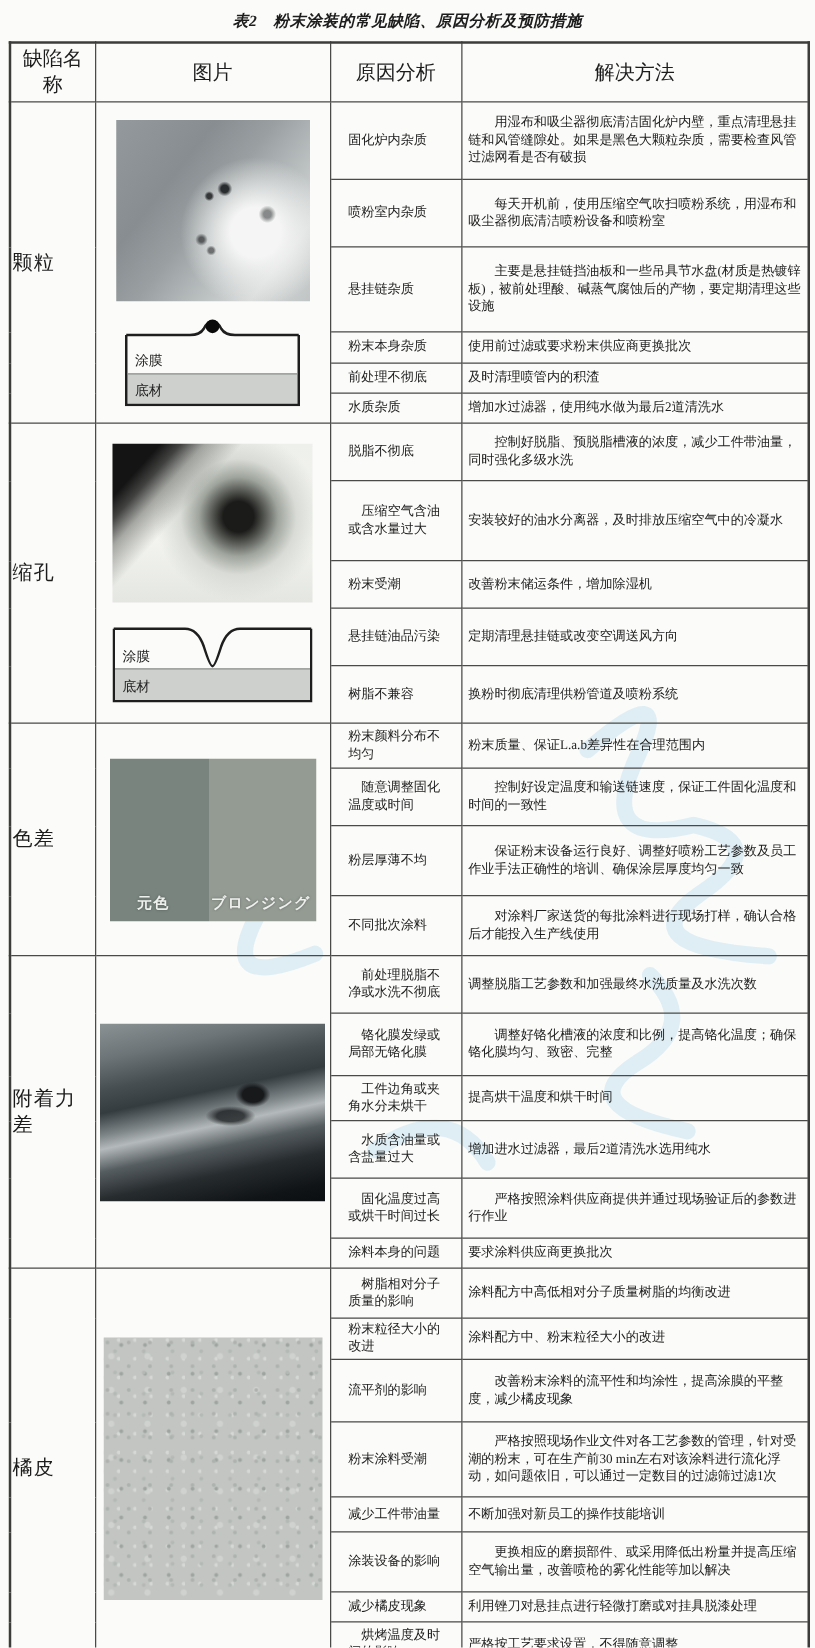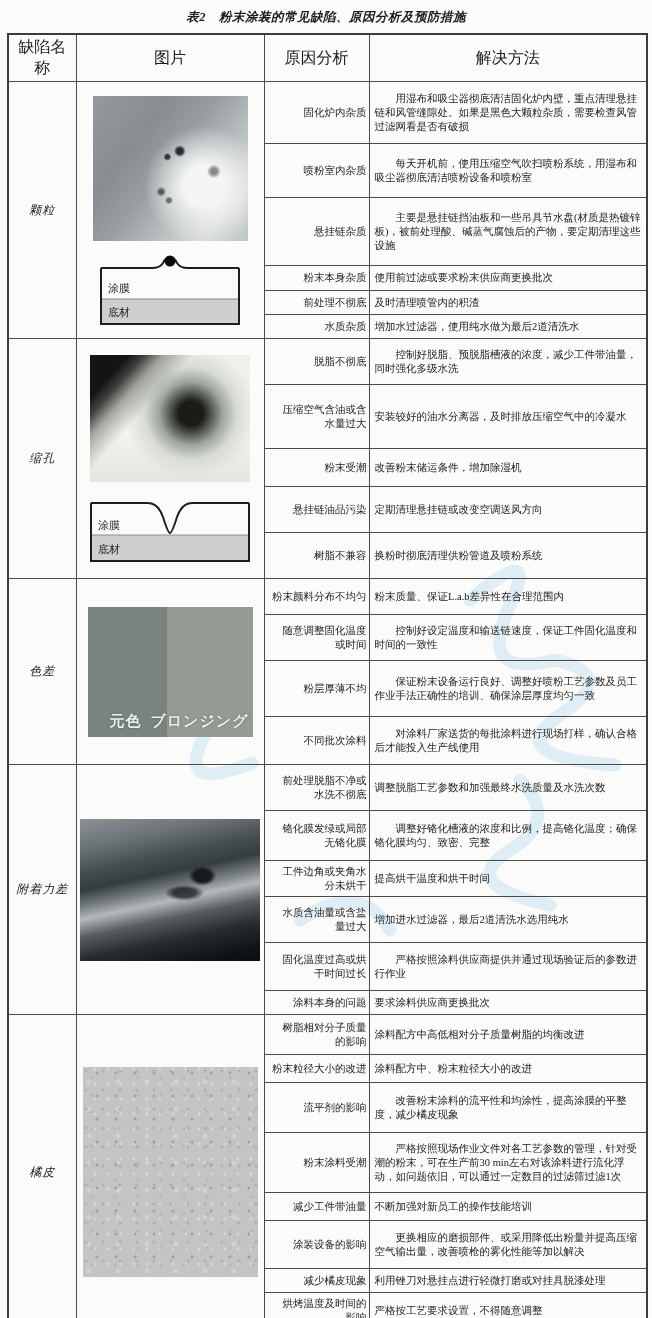--- a/index.html
+++ b/index.html
@@ -17,25 +17,25 @@
   table.main {
     position:relative; z-index:1; border-collapse:collapse; table-layout:fixed;
     width:639px; margin:7px 0 0 7px; background:transparent;
   }
   table.main td, table.main th {
     border:1px solid #4a4a48; vertical-align:middle;
     font-weight:normal; background:transparent;
   }
   table.main { border:2px solid #3c3c3a; }
   th.hdr { font-size:16px; text-align:center; height:30px; padding:2px; }
-  td.defect { font-size:12px; text-align:center; letter-spacing:1px;font-style:italic; }
+  td.defect { font-size:16px; text-align:left; letter-spacing:1px; }
   td.pic { text-align:center; padding:6px 0; }
   td.cause {
-    font-size:10.5px; line-height:14px; padding:2px 2px; word-break:break-all;
-    text-align:right;
+    font-size:10.5px; line-height:14px; padding:2px 14px; word-break:break-all;
+    text-align:left;
   }
   td.sol {
     font-size:10.5px; line-height:14px; padding:2px 5px; word-break:break-all;
     text-align:left;
   }
   .stack { display:flex; flex-direction:column; align-items:center; gap:14px; }
   .ph { display:block; }
   
   .photo-particle {
     width:155px; height:145px;
@@ -53,21 +53,21 @@
     background:
       linear-gradient(132deg, #141414 0 14%, rgba(35,36,34,.85) 20%, rgba(90,92,88,.5) 27%, rgba(160,162,158,0) 38%),
       radial-gradient(circle at 63% 46%, #1b1b19 0 10%, #4c4e49 16%, #9fa49d 26%, #d9dcd6 38%, rgba(238,240,235,0) 55%),
       linear-gradient(180deg, #eef0ec 0%, #f3f4f0 60%, #e4e6e1 100%);
   }
   .photo-color {
     width:165px; height:130px; position:relative;
     background:linear-gradient(90deg, #79847e 0 48%, #939b93 48% 100%);
   }
   .photo-color .lbl {
-    position:absolute; bottom:6px; color:#eef0ee; font-size:15px; font-weight:bold;
+    position:absolute; bottom:6px; color:#eef0ee; font-size:12px; font-weight:bold;
     letter-spacing:1px; text-shadow:0 0 2px rgba(0,0,0,.35);
   }
   .photo-color .lbl.left { left:22px; }
   .photo-color .lbl.right { right:4px;font-family:Liberation Serif, serif; }
   .photo-adhesion {
     width:180px; height:142px;
     background:
       radial-gradient(ellipse 14px 10px at 68% 40%, #17191b 0 60%, rgba(23,25,27,0) 100%),
       radial-gradient(ellipse 20px 8px at 58% 52%, rgba(20,22,24,.75) 0 55%, rgba(20,22,24,0) 100%),
       linear-gradient(168deg, #8b9294 0%, #6d7477 16%, #474e52 30%, #353c40 40%, #7f8688 50%, #b4babb 56%, #565d60 66%, #272c2f 78%, #101416 92%, #0b0e10 100%);

